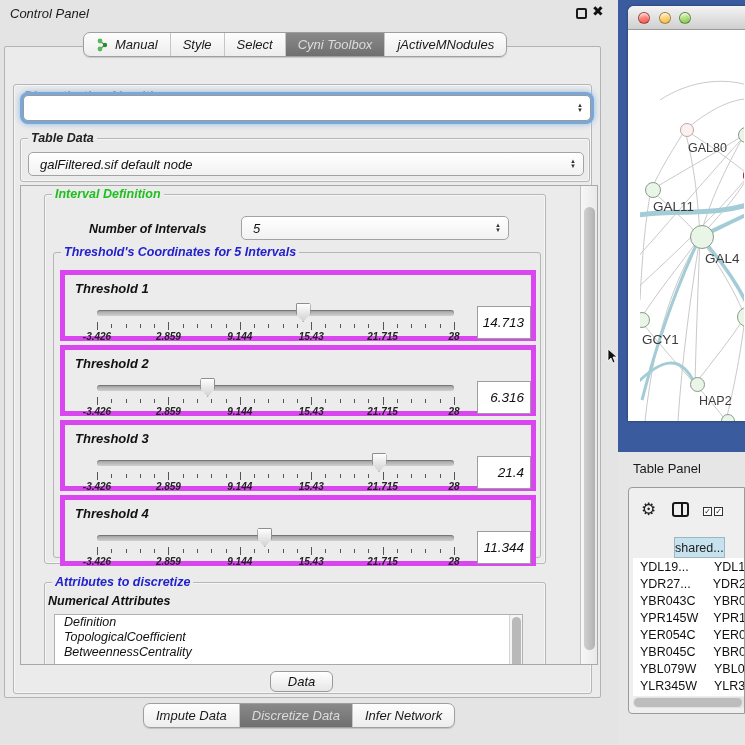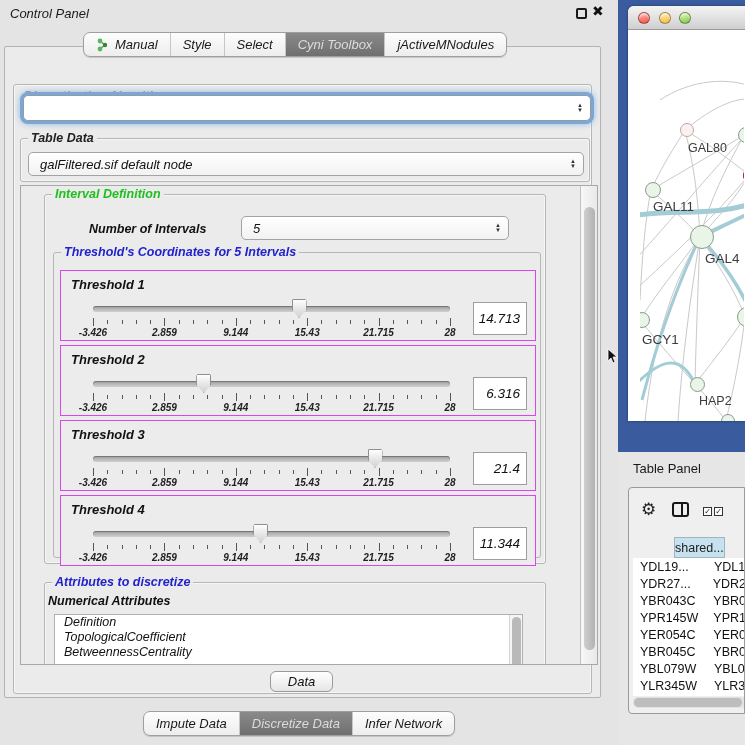--- a/index.html
+++ b/index.html
@@ -14,21 +14,21 @@
   #close-icon { left:592px; top:3px; font-size:14px; font-weight:bold; color:#111; }
 
   
   .segbar { display:flex; height:25px; border:1px solid #9f9f9f; border-radius:7px; overflow:hidden;
             background:linear-gradient(#fdfdfd,#ededed); box-shadow:0 1px 1px rgba(0,0,0,.15); }
   .seg { display:flex; align-items:center; justify-content:center; font-size:13px; color:#1a1a1a;
          padding:0 12px; border-right:1px solid #c6c6c6; white-space:nowrap; }
   .seg:last-child { border-right:none; }
   .seg.sel { background:linear-gradient(#8a8a8a,#6f6f6f); color:#dcdcdc; }
   #top-tabs { left:83px; top:32px; }
-  #bottom-tabs { left:143px; top:703px;margin-top:8px; }
+  #bottom-tabs { left:143px; top:703px; }
   .neticon { width:13px; height:14px; margin-right:6px; }
 
   #content-panel { left:4px; top:46px; width:597px; height:652px; background:#ebebeb;
                    border:1px solid #b3b3b3; border-radius:2px; }
 
   
   .group { position:absolute; border:1px solid #b6b6b6; border-radius:3px; box-shadow:inset 0 0 0 1px #f6f6f6; }
   .gtitle { position:absolute; top:-8px; left:7px; background:#ebebeb; padding:0 3px; font-size:12.5px; font-weight:bold; }
 
   #algo-group { left:13px; top:84px; width:579px; height:610px; }
@@ -58,21 +58,21 @@
   #vscroll { position:absolute; right:0; top:0; width:17px; height:478px; background:linear-gradient(90deg,#f7f7f7,#e9e9e9); border-left:1px solid #c2c2c2; }
   #vscroll-thumb { position:absolute; left:3px; top:21px; width:11px; height:443px; background:linear-gradient(90deg,#cfcfcf,#b2b2b2); border-radius:6px; }
 
   #interval-group { left:23px; top:8px; width:502px; height:370px; }
   #interval-title { color:#1fbf1f; }
   #noi-label { position:absolute; left:44px; top:27px; font-size:12.5px; font-weight:bold; color:#111; }
   #noi-combo { left:196px; top:21px; width:268px; height:24px; }
 
   #thr-group { position:absolute; left:8px; top:57px; width:488px; height:306px; border:1px solid #b6b6b6; border-radius:3px; }
   #thr-title { color:#2222cc; background:#ebebeb; }
-  .thr-panel { position:absolute; left:6px; width:476px; height:71px; border:1px solid #d946ef; background:#ececec;padding-left:33px; }
+  .thr-panel { position:absolute; left:6px; width:476px; height:71px; border:5px solid #d946ef; background:#ececec;padding-left:33px; }
   .thr-label { position:absolute; left:10px; top:6px; font-size:13px; font-weight:bold; color:#111; }
   .slider { position:absolute; left:32px; top:30px; width:357px; height:38px; }
   .track { position:absolute; left:0; top:5px; width:100%; height:6px; border-radius:3px;
            background:linear-gradient(#9f9f9f,#cfcfcf); box-shadow:inset 0 1px 1px rgba(0,0,0,.3); }
   .handle { position:absolute; top:-2px; width:15px; height:19px; background:linear-gradient(#fefefe,#d2d2d2);
             border:1px solid #8f8f8f; clip-path:polygon(8% 0,92% 0,100% 10%,100% 55%,50% 100%,0 55%,0 10%); }
   .ticks { position:absolute; left:0; top:17px; width:100%; height:8px; }
   .tick { position:absolute; top:2px; width:1px; height:4px; background:#555; }
   .tick.major { top:0; height:8px; }
   .ticklabels { position:absolute; left:0; top:26px; width:100%; height:12px; }

